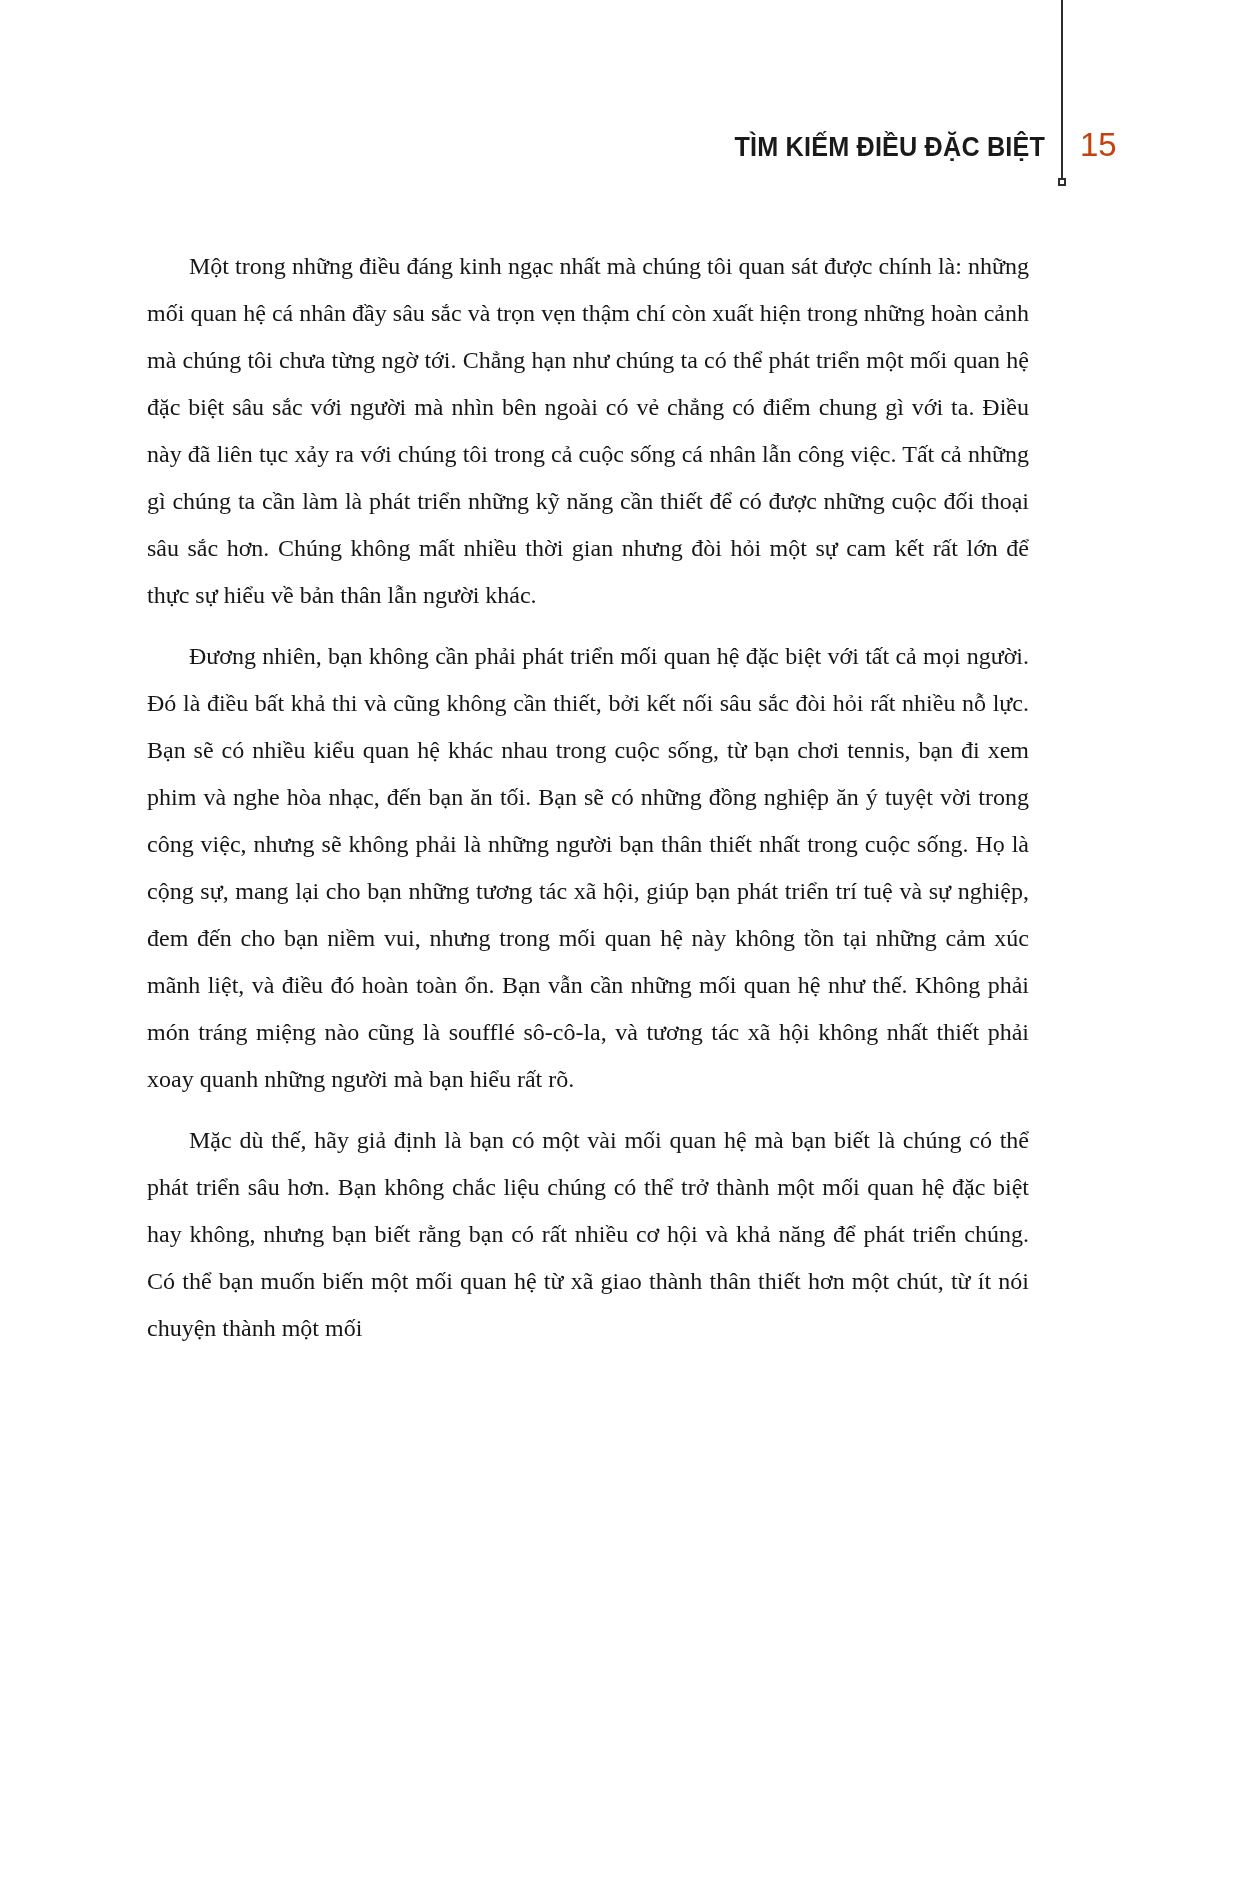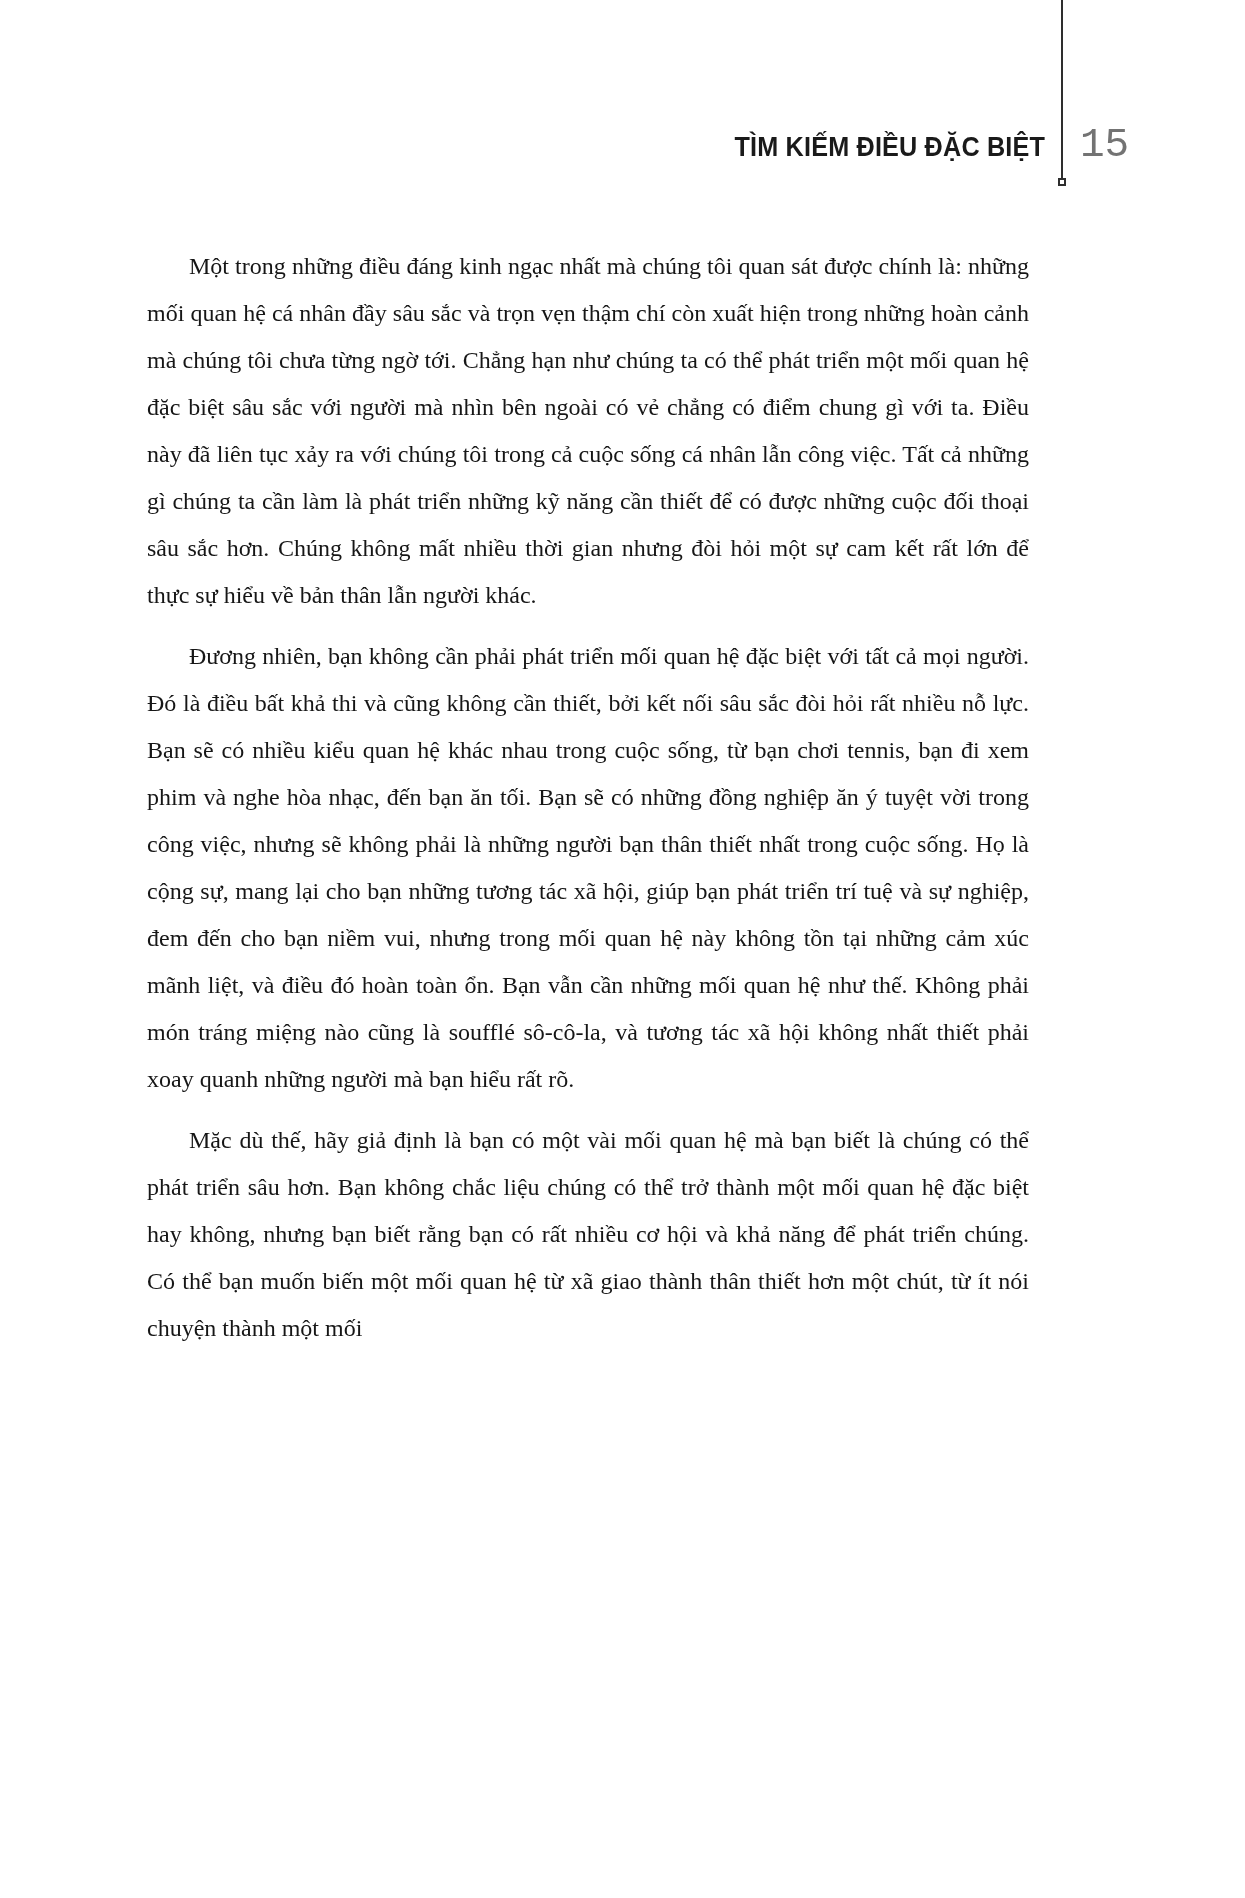--- a/index.html
+++ b/index.html
@@ -39,25 +39,25 @@
     line-height: 32px;
     color: #1a1a1a;
     letter-spacing: 0.2px;
     transform: scaleX(0.9);
     transform-origin: 100% 50%;
     white-space: nowrap;
   }
   .page-number {
     position: absolute;
     top: 128px; left: 1080px;
-    font-family: Liberation Mono, monospace;
+    font-family: Liberation Sans, sans-serif;
     font-weight: normal;
-    font-size: 41px;
+    font-size: 33px;
     line-height: 34px;
-    color: #737373;
+    color: #c2410c;
   }
   .body-text {
     position: absolute;
     left: 147px; top: 243px;
     width: 882px;
     font-size: 24px;
     line-height: 47px;
     color: #161616;
     text-align: justify;
     text-justify: inter-word;

